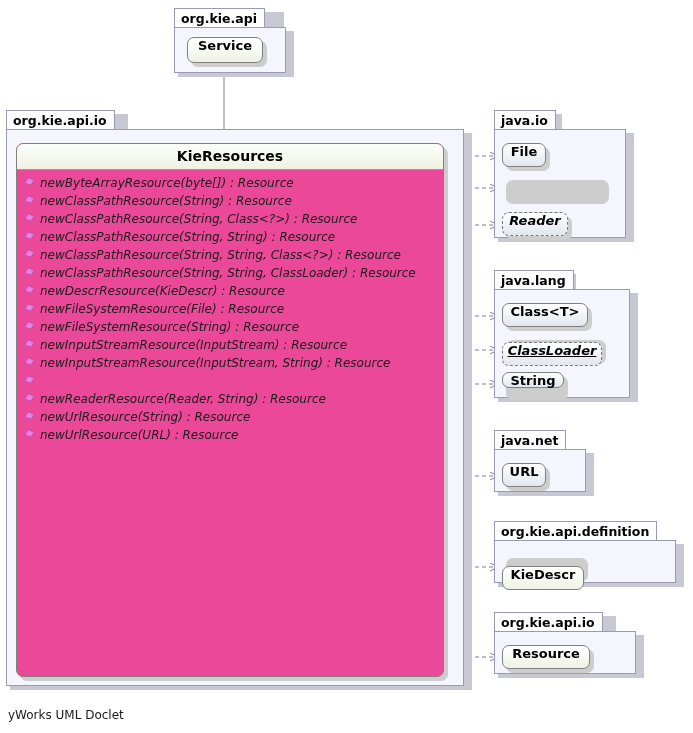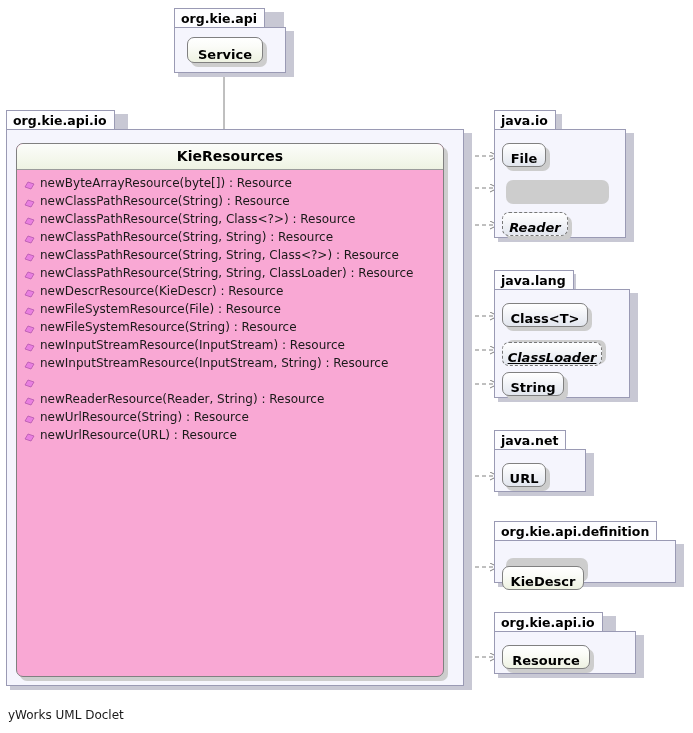--- a/index.html
+++ b/index.html
@@ -81,21 +81,21 @@
   .node {
     position: absolute;
     box-sizing: border-box;
     z-index: 4;
     border-radius: 7px;
     border: 1px solid #808080;
     font-size: 13px;
     font-weight: bold;
     color: #000000;
     display: flex;
-    align-items: flex-end;
+    align-items: flex-start;
     justify-content: center;
     white-space: nowrap;
     padding: 0 9px;
     background: linear-gradient(to bottom, #ffffff 0%, #fbfcf8 35%, #eef2e2 100%);
   }
   .node.ext {
     background: linear-gradient(to bottom, #ffffff 0%, #f6f7fa 35%, #e2e6ee 100%);
   }
   .node.abstract {
     font-style: italic;
@@ -109,21 +109,21 @@
     background: #cdcdcd;
     z-index: 3;
   }
 
   
   .classbox {
     position: absolute;
     box-sizing: border-box;
     border: 1px solid #808080;
     border-radius: 7px;
-    background: #f9a8d4;
+    background: #ec4899;
     overflow: hidden;
     z-index: 4;
   }
   .classbox-shadow {
     position: absolute;
     border-radius: 7px;
     background: #cdcdcd;
     z-index: 3;
   }
   .classbox .cb-title {
@@ -136,23 +136,24 @@
     background: linear-gradient(to bottom, #fcfdfa 0%, #f4f7ec 60%, #eef2e2 100%);
     border-bottom: 1px solid #9b9b9b;
   }
   .classbox .cb-members {
     padding: 4px 0 0 0;
   }
   .member {
     height: 18px;
     line-height: 18px;
     display: flex;
-    align-items: center;
+    align-items: flex-start;
     padding-left: 7px;
     font-size: 12px;
+    font-style: italic;
     color: #1a1a1a;
     white-space: nowrap;
   }
   .member .m-icon {
     flex: 0 0 auto;
     width: 11px;
     height: 11px;
     margin-right: 5px;
     position: relative;
     top: 0px;
@@ -362,21 +363,21 @@
     <div class="node ext" style="left:8px; top:33px; width:86px; height:24px;">
       <span>Class&lt;T&gt;</span>
     </div>
 
     <div class="node-shadow" style="left:12px; top:70px; width:100px; height:24px;"></div>
     <div class="node abstract" style="left:8px; top:72px; width:100px; height:24px;text-decoration:underline;">
       <span>ClassLoader</span>
     </div>
 
     <div class="node-shadow" style="left:12px; top:106px; width:62px; height:24px;"></div>
-    <div class="node ext" style="left:8px; top:102px; width:62px; height:24px;">
+    <div class="node ext" style="left:8px; top:102px; width:62px; height:16px;">
       <span>String</span>
     </div>
   </div>
 
   <div class="package" style="left:494px; top:430px; width:100px; height:66px;">
     <div class="pkg-tab-shadow" style="left:4px; width:68px;"></div>
     <div class="pkg-body-shadow" style="left:4px; top:23px; width:96px; height:43px;"></div>
     <div class="pkg-tab">java.net</div>
     <div class="pkg-body" style="top:19px; width:92px; height:43px;"></div>
 

